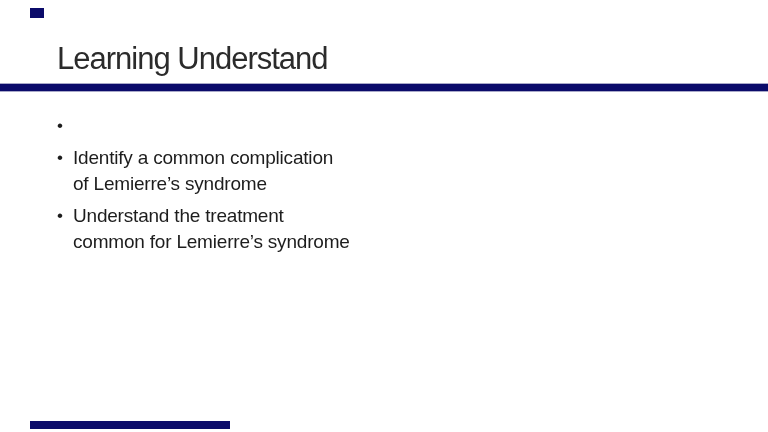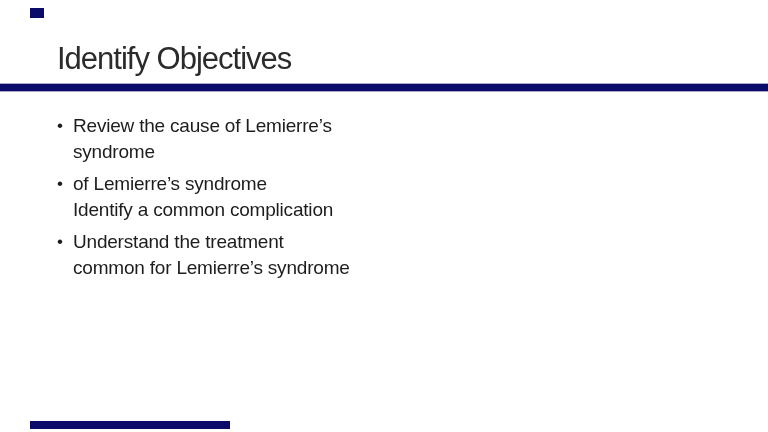--- a/index.html
+++ b/index.html
@@ -82,37 +82,33 @@
     background: #0b0b6a;
   }
 </style>
 </head>
 <body>
 
 <div class="slide">
 
   <div class="corner-mark"></div>
 
-  <h1 class="title">Identify Objectives</h1>
+  <h1 class="title">Learning Understand</h1>
 
   <div class="title-rule"></div>
 
   <ul class="bullets">
     <li>
       <span class="dot">•</span>
-      <span class="btext">
-        <span class="bline">Review the cause of Lemierre’s</span>
-        <span class="bline">syndrome</span>
-      </span>
     </li>
     <li>
       <span class="dot">•</span>
       <span class="btext">
+        <span class="bline">Identify a common complication</span>
         <span class="bline">of Lemierre’s syndrome</span>
-        <span class="bline">Identify a common complication</span>
       </span>
     </li>
     <li>
       <span class="dot">•</span>
       <span class="btext">
         <span class="bline">Understand the treatment</span>
         <span class="bline">common for Lemierre’s syndrome</span>
       </span>
     </li>
   </ul>

